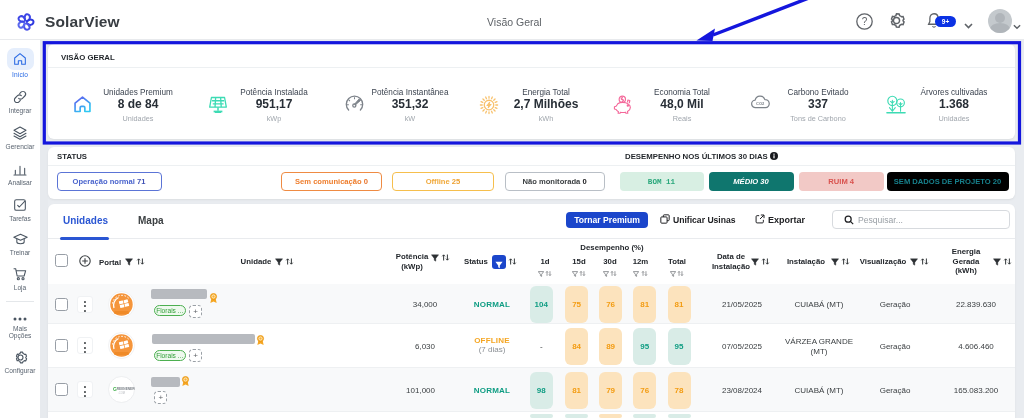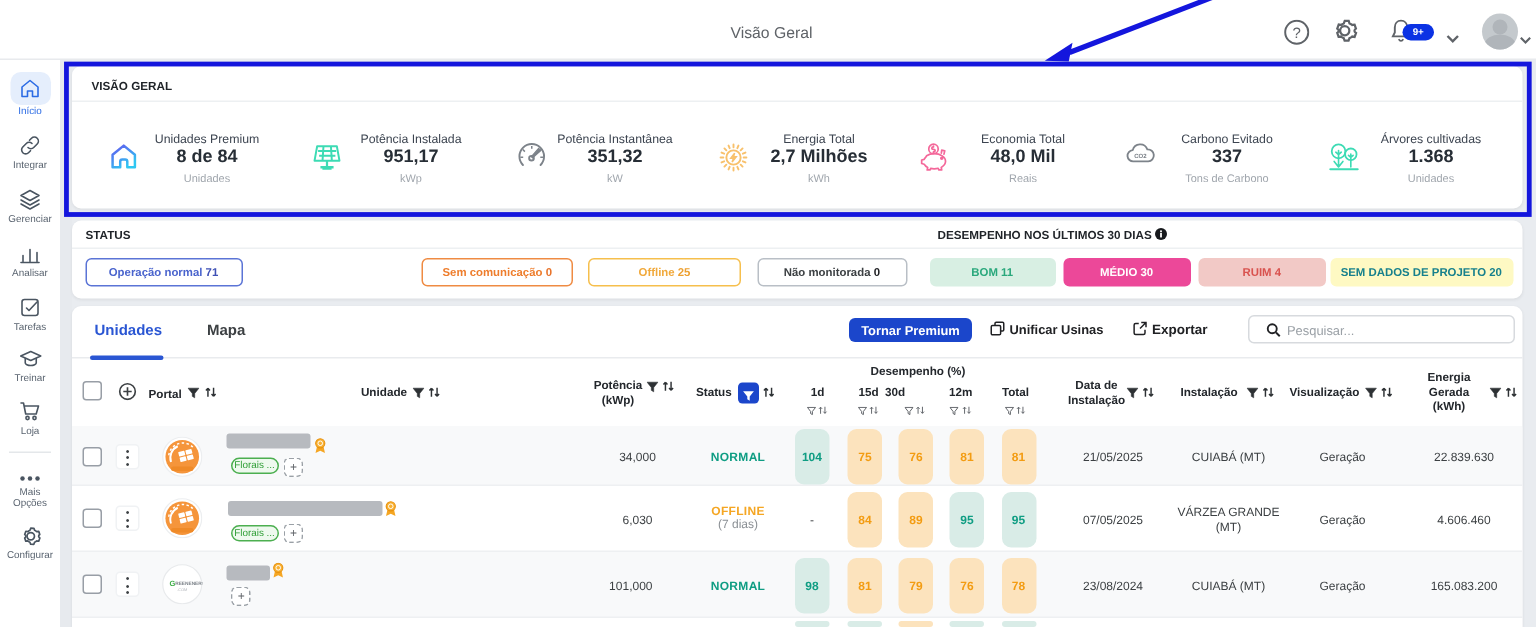--- a/index.html
+++ b/index.html
@@ -54,20 +54,40 @@
 .redact { position:absolute; height:10px; background:#b7babf; border-radius:2px; }
 .chk { position:absolute; width:13px; height:13px; border:1.5px solid #989ea6; border-radius:2.5px; background:#fff; }
 
 
 #annot { position:absolute; left:0; top:0; width:1024px; height:418px; z-index:20; pointer-events:none; }
 </style>
 </head>
 <body>
 
 <div id="topbar">
+  <div id="logo">
+    <svg width="27" height="26" viewBox="0 0 26 26" style="margin-left:2px;">
+        <g transform="rotate(0 13 13)" stroke="#3d46e6">
+          <path d="M13.2 12.2 C 10.5 7.5, 13.5 3.8, 16.2 5.8 C 18.8 7.8, 17 11.5, 13.8 12.6" fill="none" stroke-width="2"></path>
+        </g>
+        <g transform="rotate(72 13 13)" stroke="#2f3ae0">
+          <path d="M13.2 12.2 C 10.5 7.5, 13.5 3.8, 16.2 5.8 C 18.8 7.8, 17 11.5, 13.8 12.6" fill="none" stroke-width="2"></path>
+        </g>
+        <g transform="rotate(144 13 13)" stroke="#4b52e8">
+          <path d="M13.2 12.2 C 10.5 7.5, 13.5 3.8, 16.2 5.8 C 18.8 7.8, 17 11.5, 13.8 12.6" fill="none" stroke-width="2"></path>
+        </g>
+        <g transform="rotate(216 13 13)" stroke="#5a68ee">
+          <path d="M13.2 12.2 C 10.5 7.5, 13.5 3.8, 16.2 5.8 C 18.8 7.8, 17 11.5, 13.8 12.6" fill="none" stroke-width="2"></path>
+        </g>
+        <g transform="rotate(288 13 13)" stroke="#3d46e6">
+          <path d="M13.2 12.2 C 10.5 7.5, 13.5 3.8, 16.2 5.8 C 18.8 7.8, 17 11.5, 13.8 12.6" fill="none" stroke-width="2"></path>
+        </g>
+      </svg>
+    <span id="logoname">SolarView</span>
+  </div>
   <div id="pagetitle">Visão Geral</div>
   <svg class="hicon" style="left:856px" width="17" height="17" viewBox="0 0 17 17">
       <circle cx="8.5" cy="8.5" r="7.7" fill="none" stroke="#5f6368" stroke-width="1.3"></circle>
       <text x="8.5" y="12" font-size="10" text-anchor="middle" fill="#5f6368" font-family="Liberation Sans">?</text>
     </svg>
   <svg class="hicon" style="left:886px; top:10px" width="21" height="21" viewBox="0 0 24 24">
       <path fill="none" stroke="#5f6368" stroke-width="1.7" d="M12 8.5a3.5 3.5 0 1 0 0 7 3.5 3.5 0 0 0 0-7zm7.4 3.5c0-.6.5-1.2 1.1-1.6l-1-3-1.9.2c-.5-.4-1.4-1-2-1.2L15 4.5 l-3-.1-.7 2c-.6.2-1.5.8-2 1.2l-1.9-.3-1.1 3c.5.4 1.1 1 1.1 1.7s-.5 1.2-1.1 1.6l1 3 1.9-.2c.5.4 1.4 1 2 1.2l.7 1.9 3 .1.7-2c.6-.2 1.5-.8 2-1.2l1.9.3 1.1-3c-.6-.4-1.2-1-1.2-1.6z"></path>
     </svg>
   <svg class="hicon" style="left:925px; top:11px" width="18" height="19" viewBox="0 0 24 24">
       <path fill="none" stroke="#5f6368" stroke-width="1.7" d="M12 3c-3.3 0-5.5 2.6-5.5 6v4.5L4.8 17h14.4l-1.7-3.5V9c0-3.4-2.2-6-5.5-6z"></path>
@@ -265,24 +285,24 @@
         <rect x="3.4" y="1.6" width="1.2" height="1.2" fill="#fff"></rect>
       </svg>
   </div>
   <div class="abs" style="left:0; top:17.5px; width:967px; height:1px; background:#edf0f2;"></div>
   <div id="badges">
       <div class="sbadge" style="left:8.5px; width:105px; border-color:#5b74d6; color:#4a64cd;">Operação normal&nbsp;<b style="color:#3f51b5">71</b></div>
       <div class="sbadge" style="left:121.69999999999999px; width:104px; border-color:#de6a60; color:#dd5850;margin-top:46px;">Sem geração&nbsp;<b style="color:#d04a42">0</b></div>
       <div class="sbadge" style="left:233px; width:101px; border-color:#ef8b43; color:#ee7d2c;">Sem comunicação&nbsp;<b style="color:#e8732a">0</b></div>
       <div class="sbadge" style="left:344px; width:102px; border-color:#f6bf4d; color:#f1a93b;">Offline&nbsp;<b style="color:#eda031">25</b></div>
       <div class="sbadge" style="left:456.6px; width:100px; border-color:#b9bfc6; color:#3c4043;">Não monitorada&nbsp;<b style="color:#202124">0</b></div>
-      <div class="pbadge" style="left:571.5px; width:84px; background:#d8efe3; color:#2aa87c;">BOM&nbsp;11</div>
-      <div class="pbadge" style="left:660.5px; width:85px; background:#ec4899; color:#ffffff;">MÉDIO&nbsp;30</div>
+      <div class="pbadge" style="left:571.5px; width:84px; background:#d8efe3; color:#2aa87c;font-family:Liberation Mono, monospace;">BOM&nbsp;11</div>
+      <div class="pbadge" style="left:660.5px; width:85px; background:#0f766e; color:#ffffff;font-style:italic;">MÉDIO&nbsp;30</div>
       <div class="pbadge" style="left:750.7px; width:85px; background:#f2c9c6; color:#d9534f;">RUIM&nbsp;4</div>
-      <div class="pbadge" style="left:838.5px; width:122px; background:#fef9c3; color:#17808c;">SEM DADOS DE PROJETO&nbsp;20</div>
+      <div class="pbadge" style="left:838.5px; width:122px; background:#000000; color:#17808c;">SEM DADOS DE PROJETO&nbsp;20</div>
     </div>
 </div>
 
 <div class="card" id="card-table">
   <div class="tab" style="left:15px; color:#2a56d3;">Unidades</div>
   <div class="tab" style="left:90px; color:#3c4043;">Mapa</div>
   <div class="abs" style="left:0px; top:34px; width:967px; height:1px; background:#e9ebee;"></div>
     <div class="abs" style="left:12px; top:33px; width:48.5px; height:2.5px; background:#2a56d3; border-radius:2px;"></div>
   <div id="btn-premium">Tornar Premium</div>
   <div class="toolbtn" style="left:612px; font-size:8.6px;">
@@ -344,21 +364,21 @@
           <path d="M3.5 10V2.5M3.5 2.5 1.7 4.4M3.5 2.5l1.8 1.9" stroke="#5f6368" fill="none" stroke-width="1.1"></path>
           <path d="M8.5 2v7.5M8.5 9.5 6.7 7.6M8.5 9.5l1.8-1.9" stroke="#5f6368" fill="none" stroke-width="1.1"></path>
         </svg></div>
       <div class="hcell" style="left:511px; top:53px; width:40px; text-align:center;">15d</div>
       <div class="abs" style="left:511px; top:66px; width:40px; text-align:center; font-size:7px; line-height:7px;"><svg class="hfun" width="6" height="6" viewBox="0 0 10 10">
           <path d="M0.5 1h9L6 5.5V9L4 7.8V5.5z" fill="none" stroke="#5f6368" stroke-width="1.1" stroke-linejoin="round"></path>
         </svg> <svg class="hfun" width="7" height="7" viewBox="0 0 12 12">
           <path d="M3.5 10V2.5M3.5 2.5 1.7 4.4M3.5 2.5l1.8 1.9" stroke="#5f6368" fill="none" stroke-width="1.1"></path>
           <path d="M8.5 2v7.5M8.5 9.5 6.7 7.6M8.5 9.5l1.8-1.9" stroke="#5f6368" fill="none" stroke-width="1.1"></path>
         </svg></div>
-      <div class="hcell" style="left:542px; top:53px; width:40px; text-align:left;">30d</div>
+      <div class="hcell" style="left:542px; top:53px; width:40px; text-align:center;">30d</div>
       <div class="abs" style="left:542px; top:66px; width:40px; text-align:center; font-size:7px; line-height:7px;"><svg class="hfun" width="6" height="6" viewBox="0 0 10 10">
           <path d="M0.5 1h9L6 5.5V9L4 7.8V5.5z" fill="none" stroke="#5f6368" stroke-width="1.1" stroke-linejoin="round"></path>
         </svg> <svg class="hfun" width="7" height="7" viewBox="0 0 12 12">
           <path d="M3.5 10V2.5M3.5 2.5 1.7 4.4M3.5 2.5l1.8 1.9" stroke="#5f6368" fill="none" stroke-width="1.1"></path>
           <path d="M8.5 2v7.5M8.5 9.5 6.7 7.6M8.5 9.5l1.8-1.9" stroke="#5f6368" fill="none" stroke-width="1.1"></path>
         </svg></div>
       <div class="hcell" style="left:572.5px; top:53px; width:40px; text-align:center;">12m</div>
       <div class="abs" style="left:572.5px; top:66px; width:40px; text-align:center; font-size:7px; line-height:7px;"><svg class="hfun" width="6" height="6" viewBox="0 0 10 10">
           <path d="M0.5 1h9L6 5.5V9L4 7.8V5.5z" fill="none" stroke="#5f6368" stroke-width="1.1" stroke-linejoin="round"></path>
         </svg> <svg class="hfun" width="7" height="7" viewBox="0 0 12 12">

